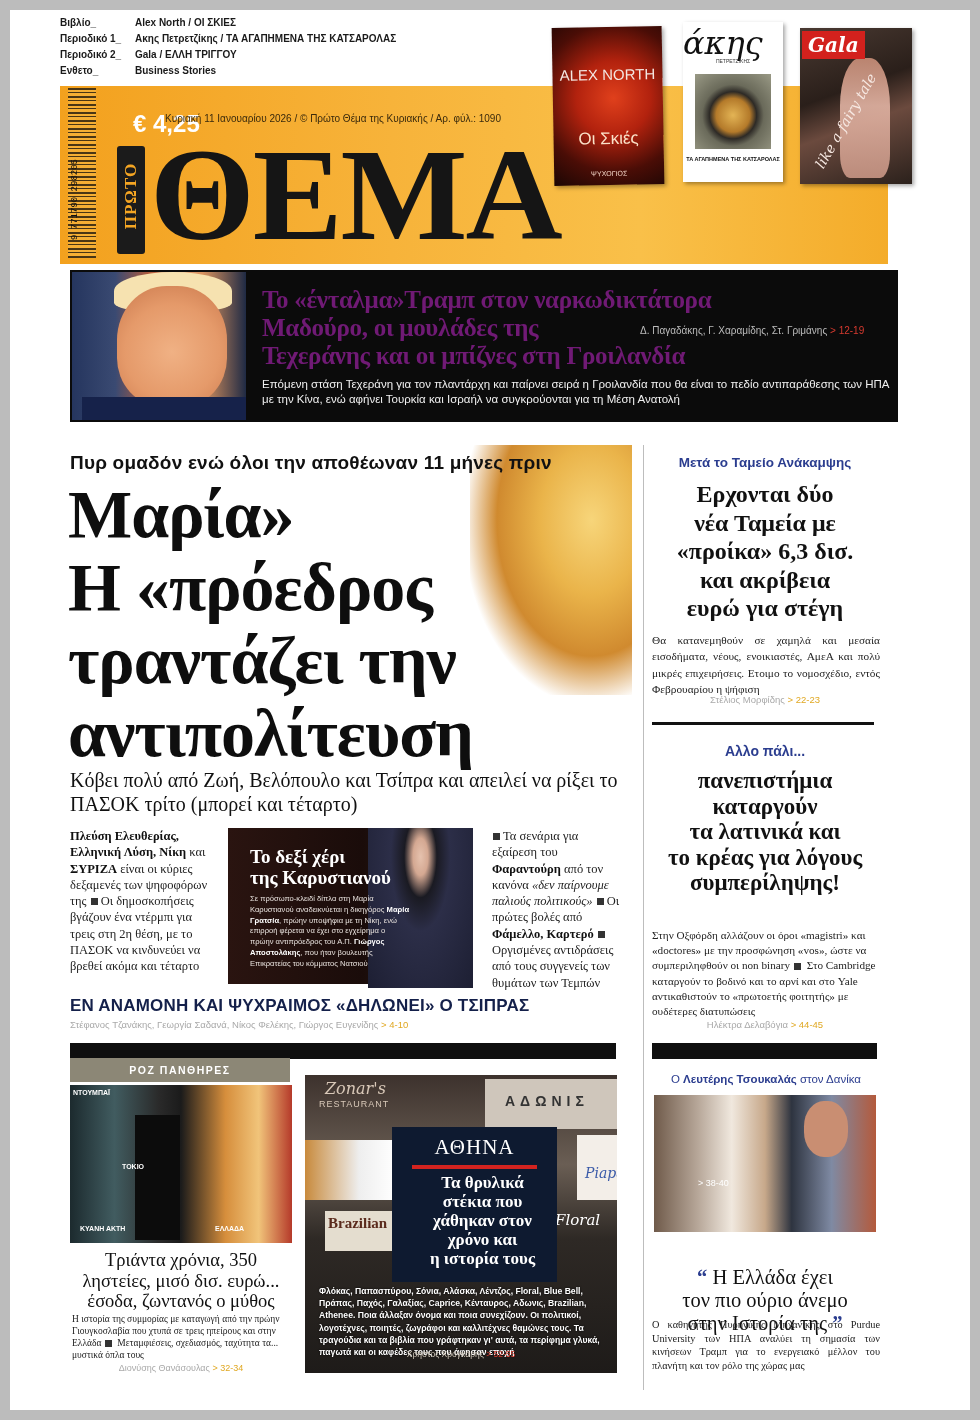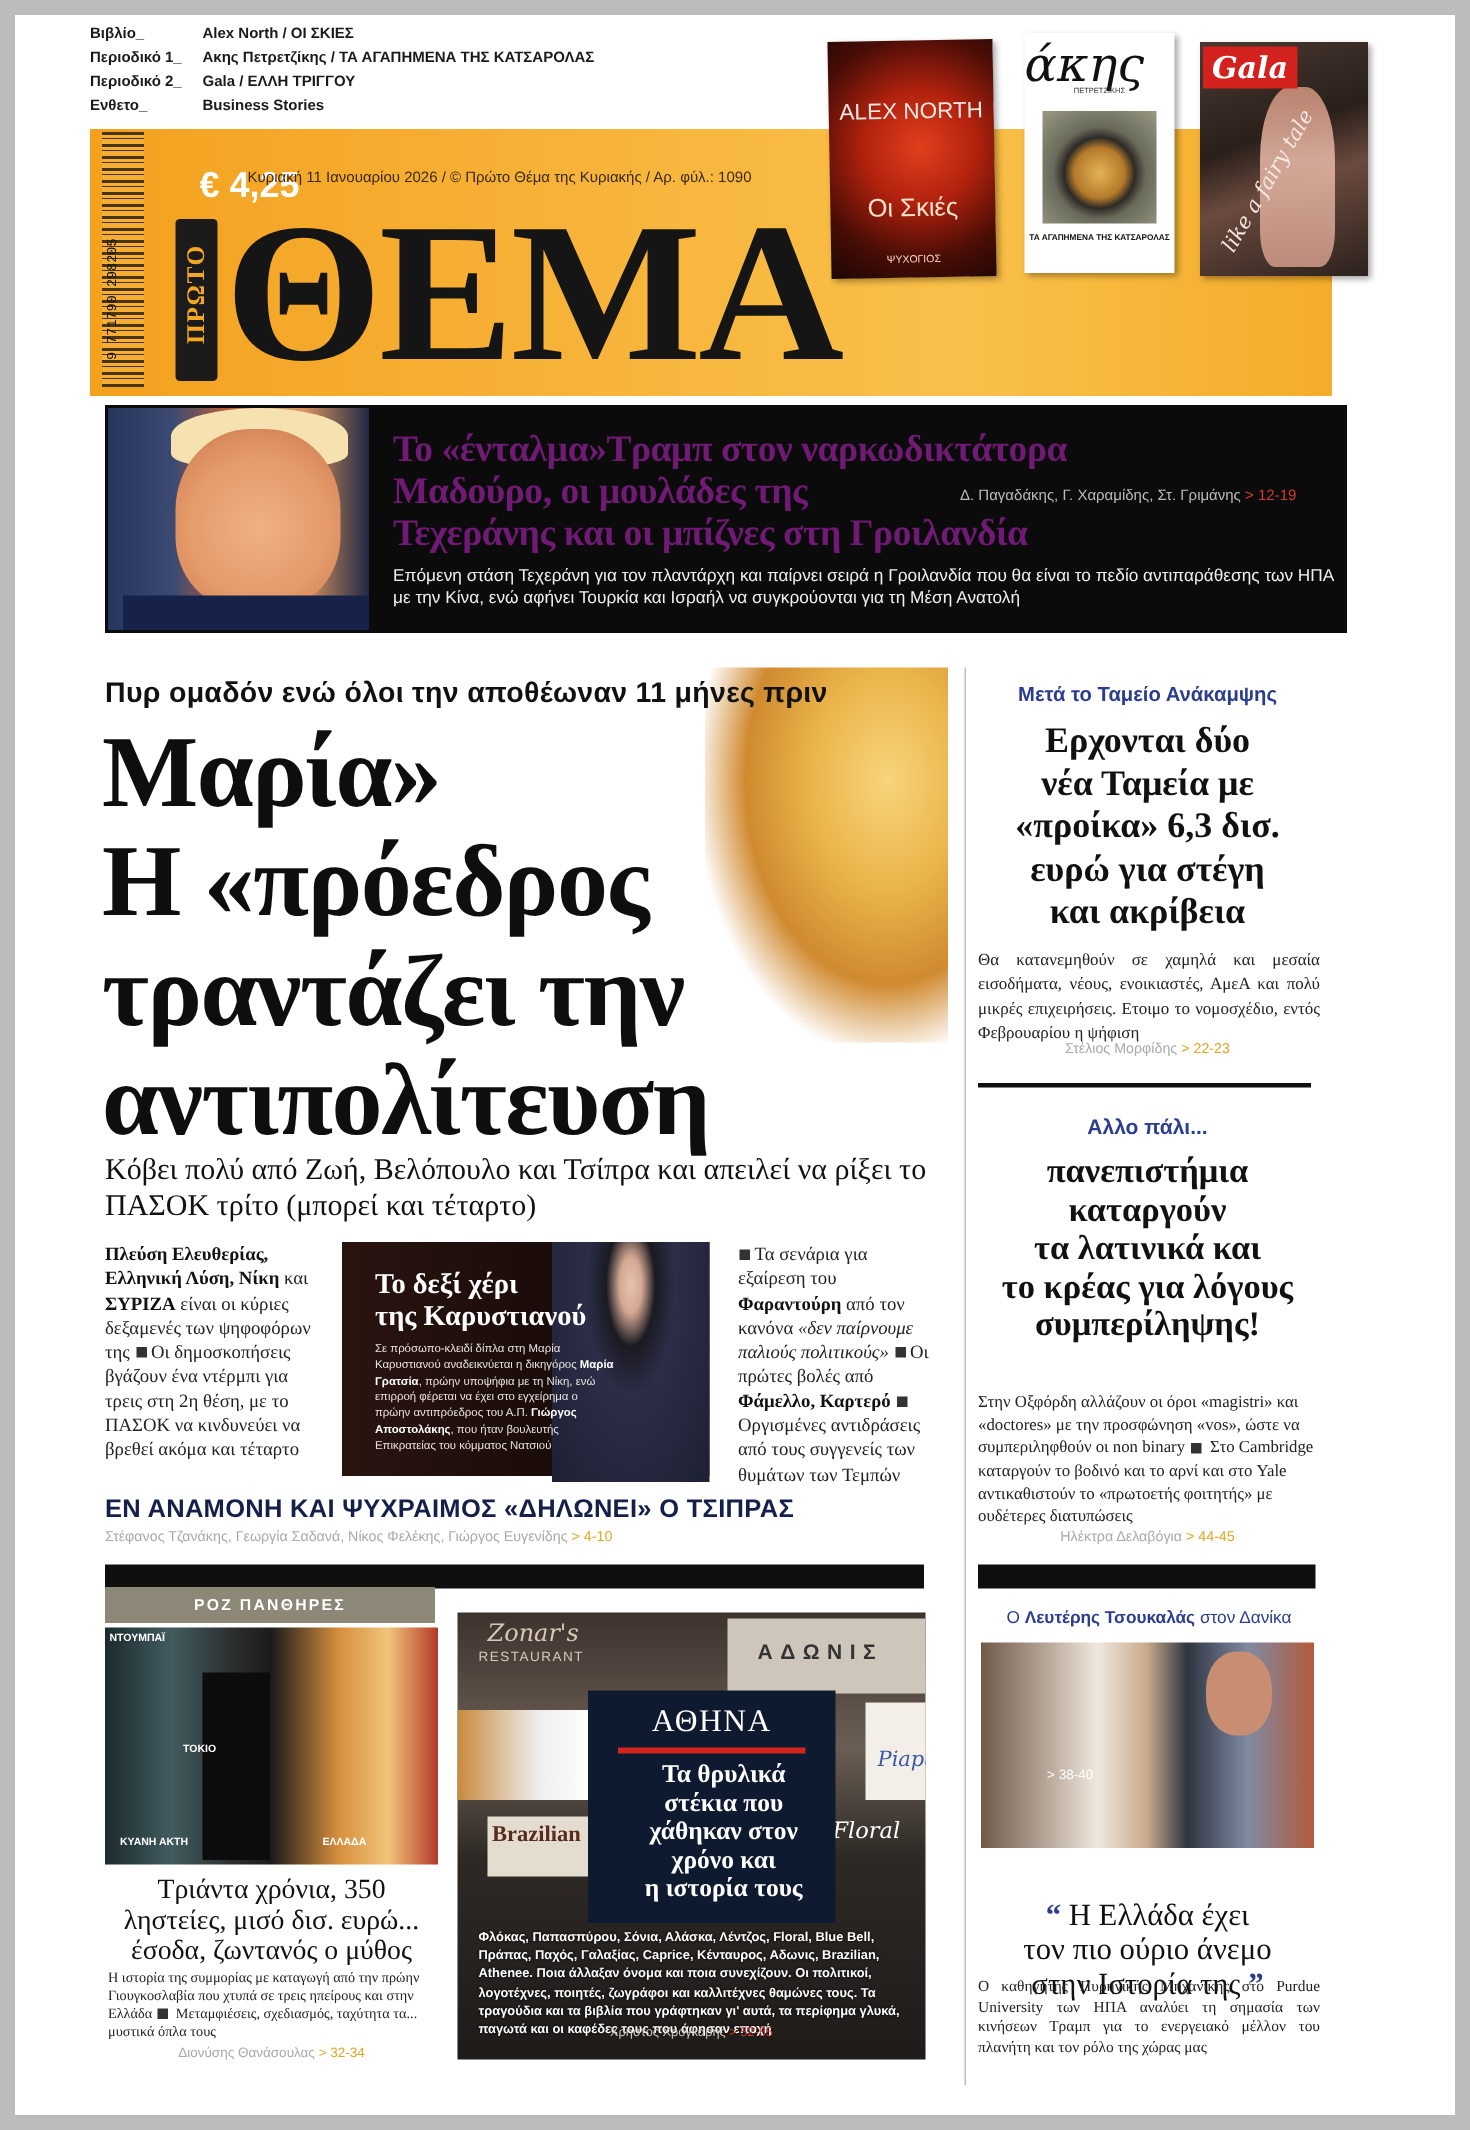--- a/index.html
+++ b/index.html
@@ -221,22 +221,22 @@
   <span>Στέφανος Τζανάκης, Γεωργία Σαδανά, Νίκος Φελέκης, Γιώργος Ευγενίδης</span>
   <span class="pg-ref">&gt; 4-10</span>
 </div>
 
 <div class="abs vrule"></div>
 <div class="abs r-kicker">Μετά το Ταμείο Ανάκαμψης</div>
 <div class="abs r-head">
   <div>Ερχονται δύο</div>
   <div>νέα Ταμεία με</div>
   <div>«προίκα» 6,3 δισ.</div>
+  <div>και ακρίβεια</div>
   <div>ευρώ για στέγη</div>
-  <div>και ακρίβεια</div>
 </div>
 <div class="abs r-body">Θα κατανεμηθούν σε χαμηλά και μεσαία εισοδήματα, νέους, ενοικιαστές, ΑμεΑ και πολύ μικρές επιχειρήσεις. Ετοιμο το νομοσχέδιο, εντός Φεβρουαρίου η ψήφιση</div>
 <div class="abs r-auth">
   <span>Στέλιος Μορφίδης</span>
   <span class="pg-ref">&gt; 22-23</span>
 </div>
 <div class="abs r-rule"></div>
 
 <div class="abs r2-kicker">Αλλο πάλι...</div>
 <div class="abs r2-head">

